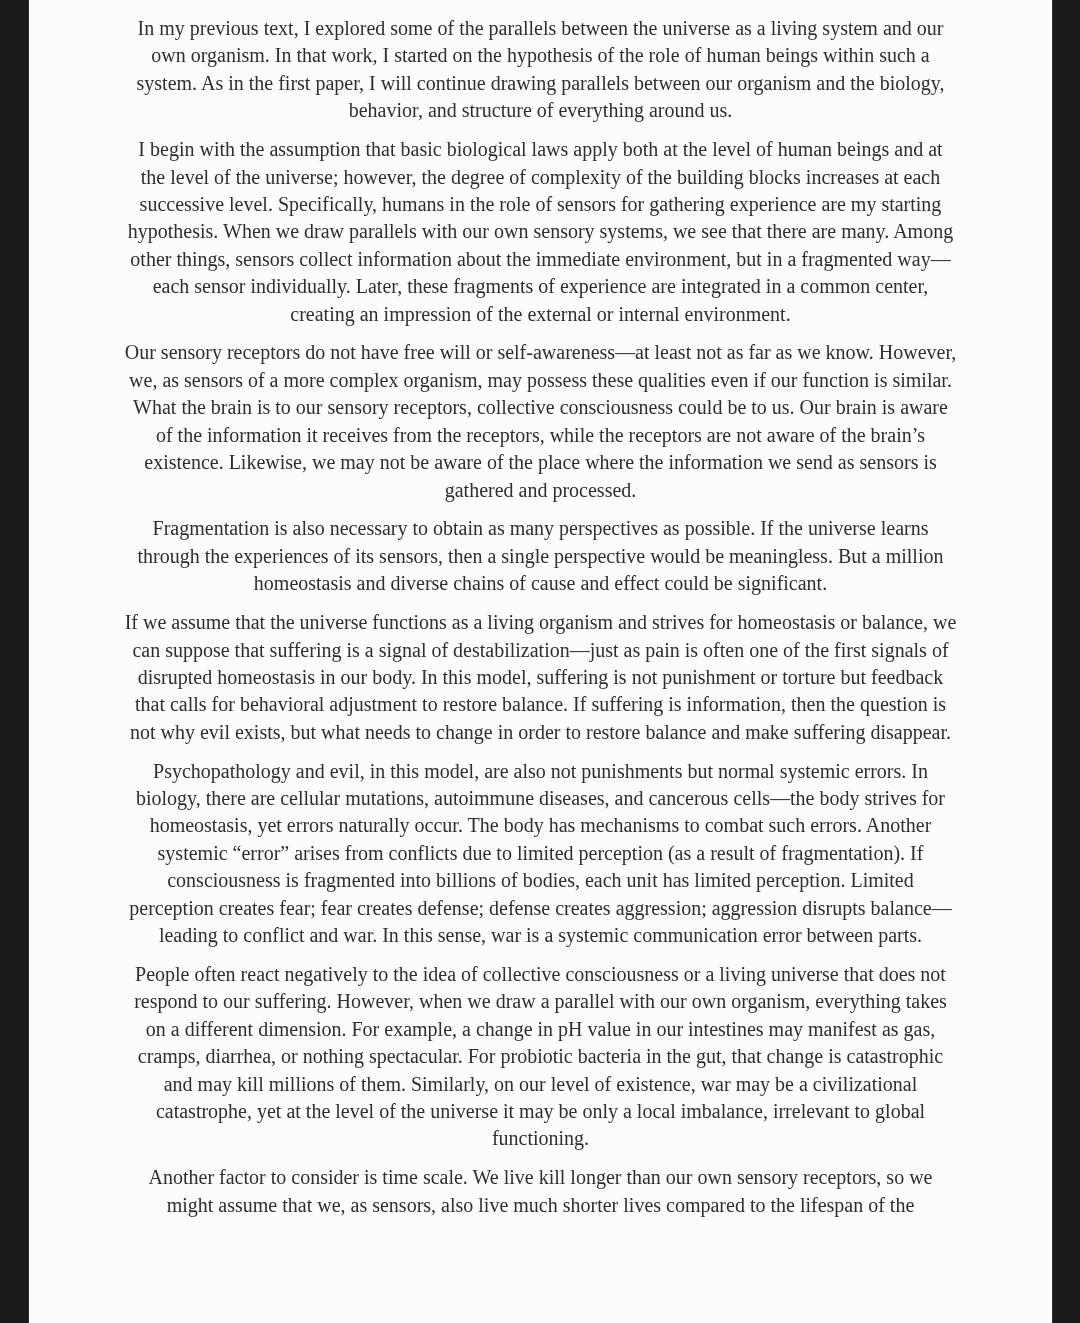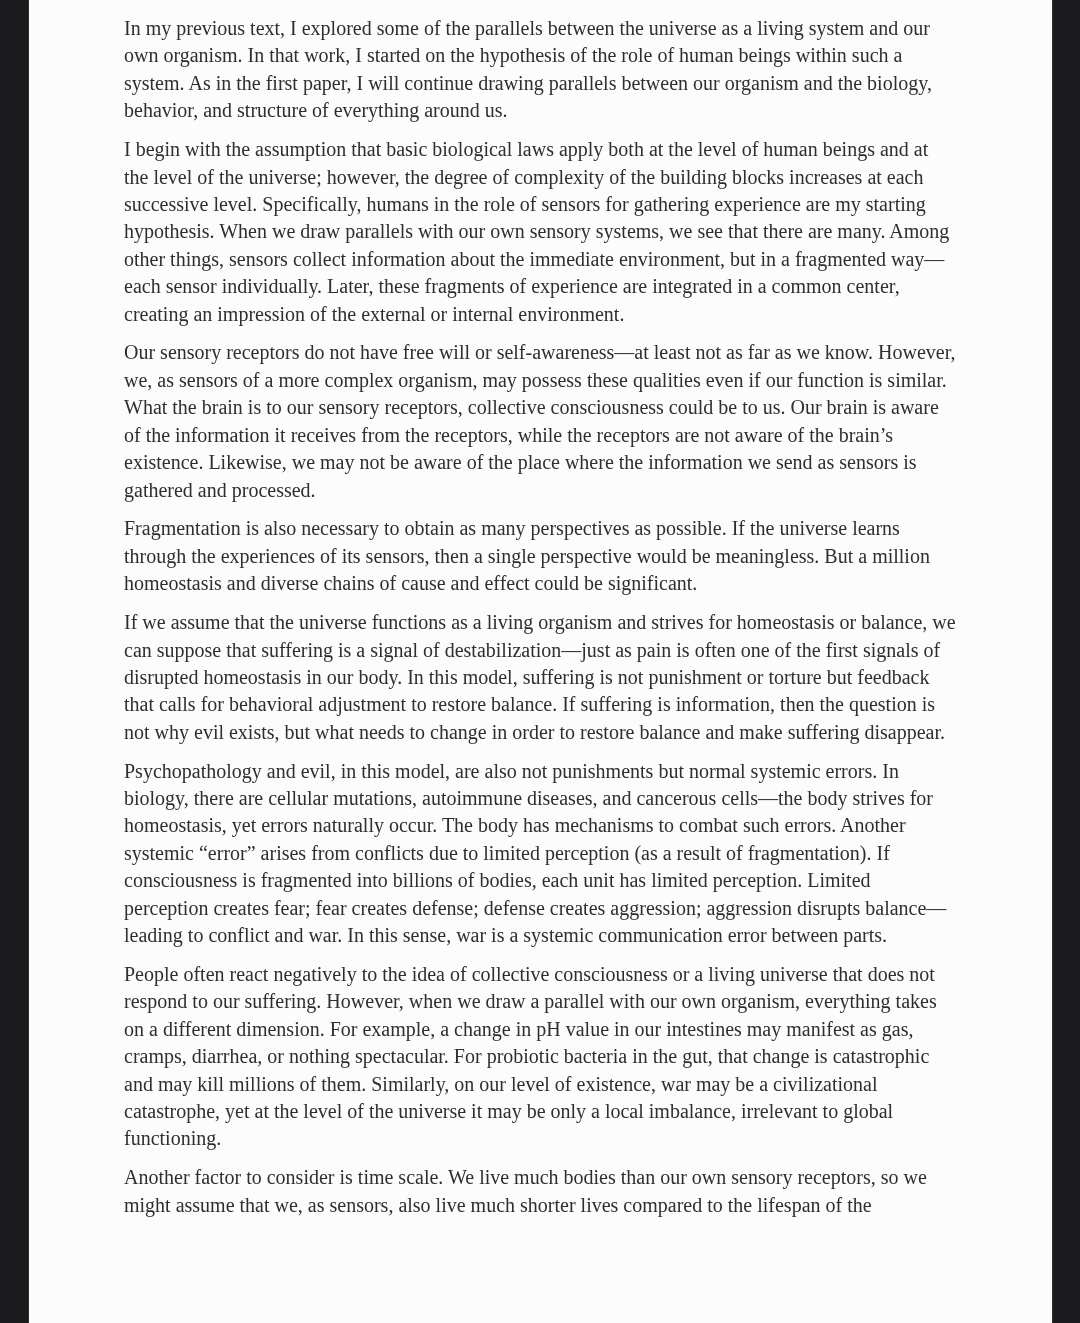--- a/index.html
+++ b/index.html
@@ -30,37 +30,37 @@
     height: 1323px;
     background: #fcfcfc;
   }
   .content {
     box-sizing: border-box;
     padding: 15px 96px 0 96px;
     font-family: "Liberation Serif", "DejaVu Serif", serif;
     font-size: 20px;
     line-height: 27.4px;
     color: #2e2e2e;
-    text-align: left;
+    text-align: center;
   }
   .content p {
     margin: 0 0 11.5px 0;
   }
 </style>
 </head>
 <body>
 
 <div class="stage">
   <div class="page">
     <div class="content">
       <p>In my previous text, I explored some of the parallels between the universe as a living system and our own organism. In that work, I started on the hypothesis of the role of human beings within such a system. As in the first paper, I will continue drawing parallels between our organism and the biology, behavior, and structure of everything around us.</p>
       <p>I begin with the assumption that basic biological laws apply both at the level of human beings and at the level of the universe; however, the degree of complexity of the building blocks increases at each successive level. Specifically, humans in the role of sensors for gathering experience are my starting hypothesis. When we draw parallels with our own sensory systems, we see that there are many. Among other things, sensors collect information about the immediate environment, but in a fragmented way—each sensor individually. Later, these fragments of experience are integrated in a common center, creating an impression of the external or internal environment.</p>
       <p>Our sensory receptors do not have free will or self-awareness—at least not as far as we know. However, we, as sensors of a more complex organism, may possess these qualities even if our function is similar. What the brain is to our sensory receptors, collective consciousness could be to us. Our brain is aware of the information it receives from the receptors, while the receptors are not aware of the brain’s existence. Likewise, we may not be aware of the place where the information we send as sensors is gathered and processed.</p>
       <p>Fragmentation is also necessary to obtain as many perspectives as possible. If the universe learns through the experiences of its sensors, then a single perspective would be meaningless. But a million homeostasis and diverse chains of cause and effect could be significant.</p>
       <p>If we assume that the universe functions as a living organism and strives for homeostasis or balance, we can suppose that suffering is a signal of destabilization—just as pain is often one of the first signals of disrupted homeostasis in our body. In this model, suffering is not punishment or torture but feedback that calls for behavioral adjustment to restore balance. If suffering is information, then the question is not why evil exists, but what needs to change in order to restore balance and make suffering disappear.</p>
       <p>Psychopathology and evil, in this model, are also not punishments but normal systemic errors. In biology, there are cellular mutations, autoimmune diseases, and cancerous cells—the body strives for homeostasis, yet errors naturally occur. The body has mechanisms to combat such errors. Another systemic “error” arises from conflicts due to limited perception (as a result of fragmentation). If consciousness is fragmented into billions of bodies, each unit has limited perception. Limited perception creates fear; fear creates defense; defense creates aggression; aggression disrupts balance—leading to conflict and war. In this sense, war is a systemic communication error between parts.</p>
       <p>People often react negatively to the idea of collective consciousness or a living universe that does not respond to our suffering. However, when we draw a parallel with our own organism, everything takes on a different dimension. For example, a change in pH value in our intestines may manifest as gas, cramps, diarrhea, or nothing spectacular. For probiotic bacteria in the gut, that change is catastrophic and may kill millions of them. Similarly, on our level of existence, war may be a civilizational catastrophe, yet at the level of the universe it may be only a local imbalance, irrelevant to global functioning.</p>
-      <p>Another factor to consider is time scale. We live much bodies than our own sensory receptors, so we might assume that we, as sensors, also live much shorter lives compared to the lifespan of the</p>
+      <p>Another factor to consider is time scale. We live kill longer than our own sensory receptors, so we might assume that we, as sensors, also live much shorter lives compared to the lifespan of the</p>
     </div>
   </div>
   <div class="letterbox left"></div>
   <div class="letterbox right"></div>
 </div>
 
 </body></html>

